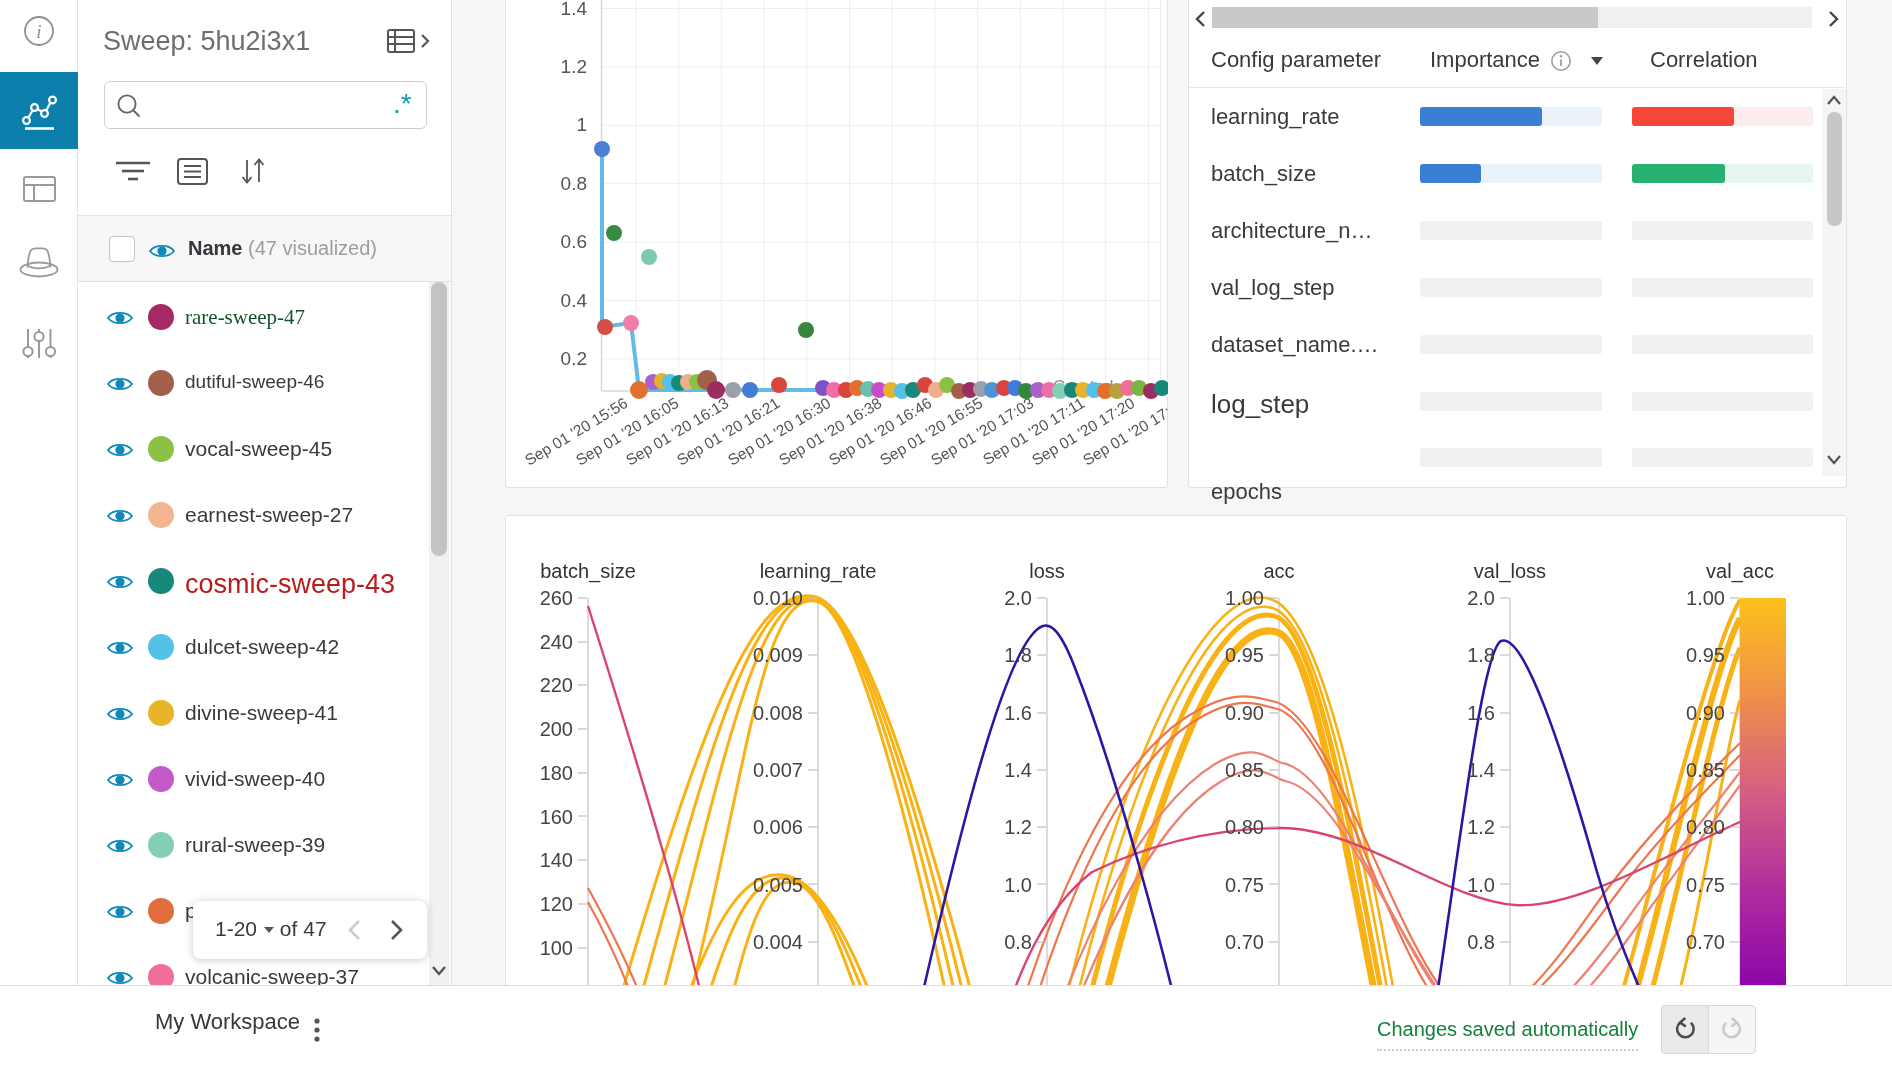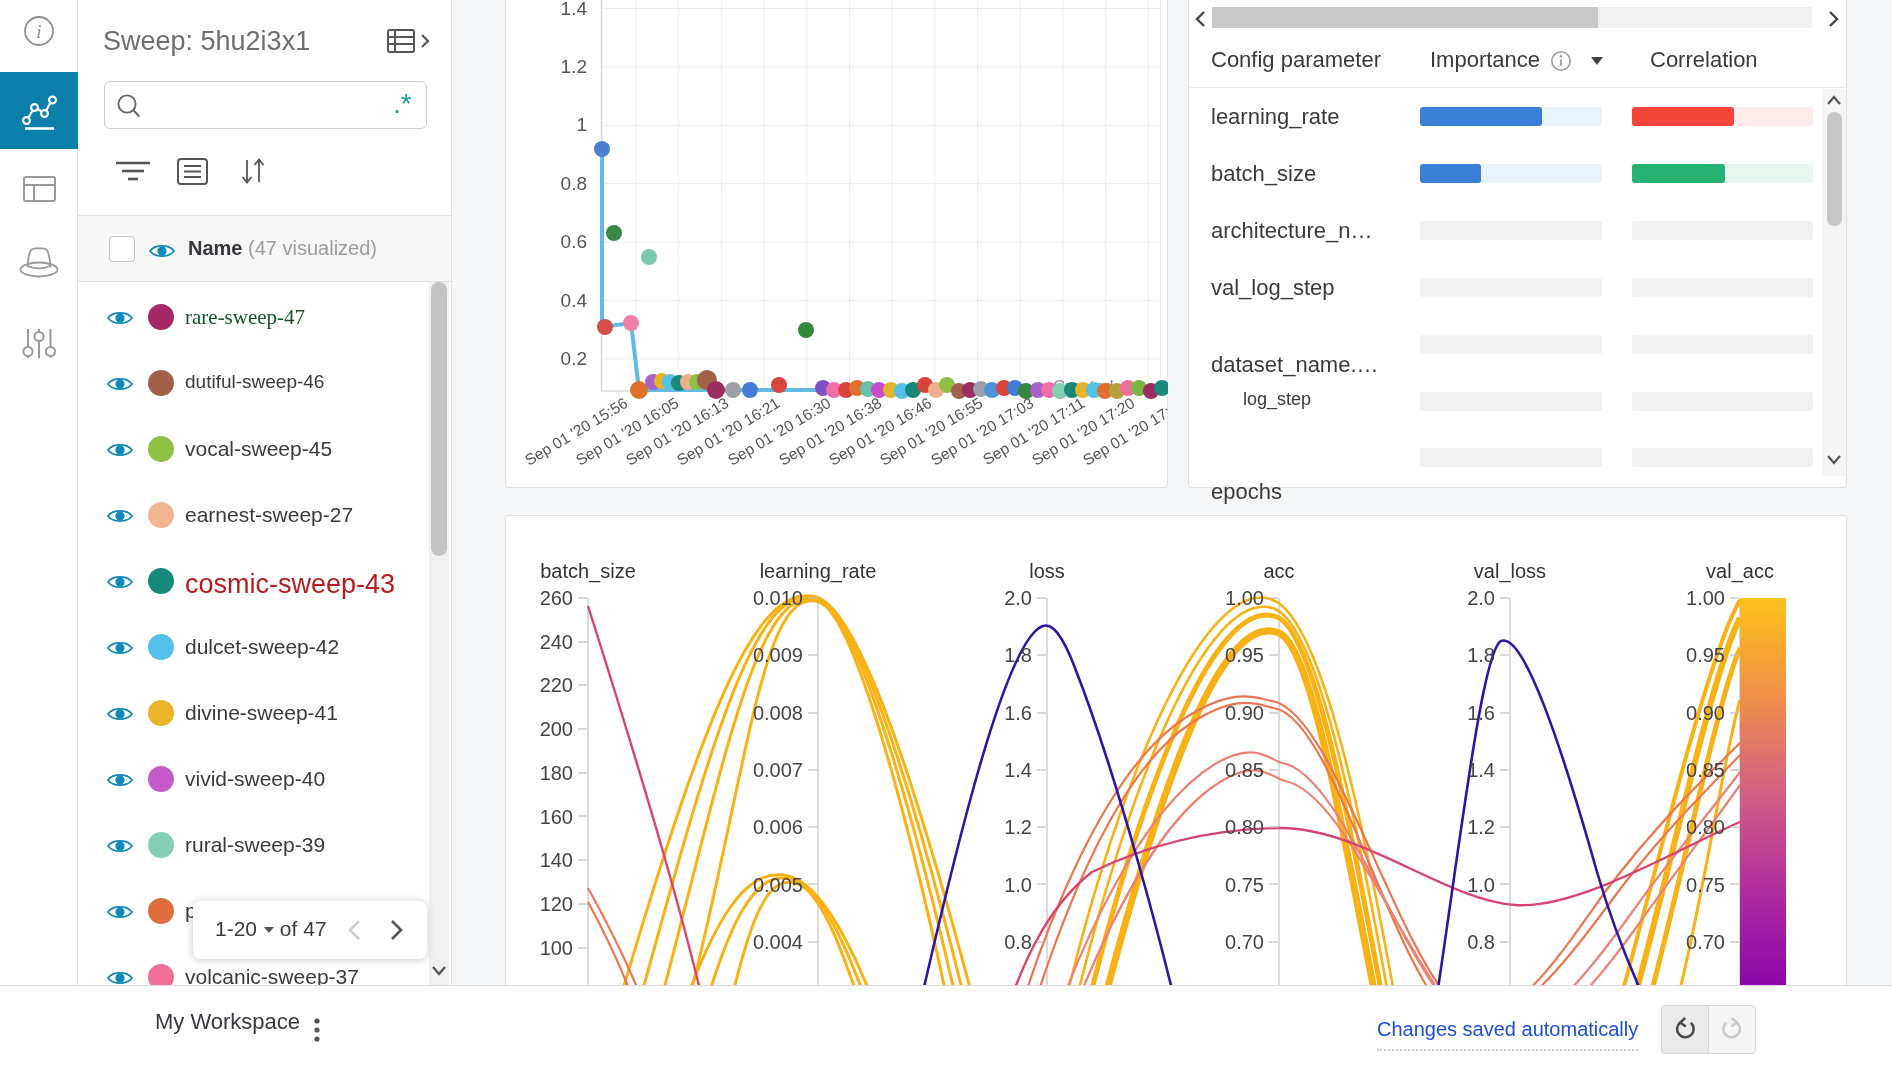--- a/index.html
+++ b/index.html
@@ -300,24 +300,24 @@
 <div class="abs" style="left:1420px;top:164px;width:182px;height:19px;border-radius:3px;background:#eaf2fb;"></div>
 <div class="abs" style="left:1420px;top:164px;width:61px;height:19px;border-radius:3px;background:#3a7fd6;"></div>
 <div class="abs" style="left:1632px;top:164px;width:181px;height:19px;border-radius:3px;background:#e7f6ef;"></div>
 <div class="abs" style="left:1632px;top:164px;width:93px;height:19px;border-radius:3px;background:#27b173;"></div>
 <div class="abs" style="left:1211px;top:218px;font-size:22px;color:#3a3a3a;">architecture_n…</div>
 <div class="abs" style="left:1420px;top:221px;width:182px;height:19px;border-radius:3px;background:#f1f1f2;"></div>
 <div class="abs" style="left:1632px;top:221px;width:181px;height:19px;border-radius:3px;background:#f1f1f2;"></div>
 <div class="abs" style="left:1211px;top:275px;font-size:22px;color:#3a3a3a;">val_log_step</div>
 <div class="abs" style="left:1420px;top:278px;width:182px;height:19px;border-radius:3px;background:#f1f1f2;"></div>
 <div class="abs" style="left:1632px;top:278px;width:181px;height:19px;border-radius:3px;background:#f1f1f2;"></div>
-<div class="abs" style="left:1211px;top:332px;font-size:22px;color:#3a3a3a;margin-top:20px;">dataset_name.…</div>
+<div class="abs" style="left:1211px;top:332px;font-size:22px;color:#3a3a3a;">dataset_name.…</div>
 <div class="abs" style="left:1420px;top:335px;width:182px;height:19px;border-radius:3px;background:#f1f1f2;"></div>
 <div class="abs" style="left:1632px;top:335px;width:181px;height:19px;border-radius:3px;background:#f1f1f2;"></div>
-<div class="abs" style="left:1211px;top:389px;font-size:18px;color:#3a3a3a;margin-left:32px;">log_step</div>
+<div class="abs" style="left:1211px;top:389px;font-size:26px;color:#3a3a3a;">log_step</div>
 <div class="abs" style="left:1420px;top:392px;width:182px;height:19px;border-radius:3px;background:#f1f1f2;"></div>
 <div class="abs" style="left:1632px;top:392px;width:181px;height:19px;border-radius:3px;background:#f1f1f2;"></div>
 <div class="abs" style="left:1211px;top:445px;font-size:22px;color:#3a3a3a;margin-top:34px;">epochs</div>
 <div class="abs" style="left:1420px;top:448px;width:182px;height:19px;border-radius:3px;background:#f1f1f2;"></div>
 <div class="abs" style="left:1632px;top:448px;width:181px;height:19px;border-radius:3px;background:#f1f1f2;"></div>
 <div class="abs" style="left:1822px;top:89px;width:24px;height:387px;background:#f5f5f5;"></div>
 <svg class="abs" style="left:1826px;top:94px;" width="16" height="14" viewBox="0 0 16 14">
     <path d="M2 10 L8 3 L14 10" fill="none" stroke="#555" stroke-width="2.2"></path>
   </svg>
 <div class="abs" style="left:1827px;top:112px;width:15px;height:114px;background:#c7c7c7;border-radius:7px;"></div>
@@ -464,21 +464,21 @@
 <text x="1740" y="578" text-anchor="middle" font-size="20" fill="#333">val_acc</text>
 </svg>
 
 <div class="abs" style="left:0;top:985px;width:1892px;height:86px;background:#fff;border-top:1px solid #dcdcdc;"></div>
 <div class="abs" style="left:155px;top:1009px;font-size:22px;color:#37373d;">My Workspace</div>
 <svg class="abs" style="left:311px;top:1016px;" width="12" height="28" viewBox="0 0 12 28">
   <circle cx="6" cy="5" r="2.6" fill="#555"></circle>
     <circle cx="6" cy="14" r="2.6" fill="#555"></circle>
     <circle cx="6" cy="23" r="2.6" fill="#555"></circle>
 </svg>
-<div class="abs" style="left:1377px;top:1018px;font-size:20px;color:#1d4ed8;border-bottom:2px dotted #cfcfcf;padding-bottom:8px;">Changes saved automatically</div>
+<div class="abs" style="left:1377px;top:1018px;font-size:20px;color:#15803d;border-bottom:2px dotted #cfcfcf;padding-bottom:8px;">Changes saved automatically</div>
 <div class="abs" style="left:1661px;top:1005px;width:95px;height:49px;border:1px solid #d9d9d9;border-radius:4px;background:#f5f5f5;"></div>
 <div class="abs" style="left:1661px;top:1005px;width:48px;height:49px;border:1px solid #d9d9d9;border-radius:4px 0 0 4px;background:#eaeaea;"></div>
 <svg class="abs" style="left:1672px;top:1016px;" width="26" height="26" viewBox="0 0 26 26">
   <path d="M8.3 6.4 A 8.3 8.3 0 1 0 18.9 6.8" fill="none" stroke="#4a4a4a" stroke-width="2.5"></path>
   <path d="M13.2 2.0 L8.1 6.6 L13.8 10.6" fill="none" stroke="#4a4a4a" stroke-width="2.5"></path>
 </svg>
 <svg class="abs" style="left:1719px;top:1016px;" width="26" height="26" viewBox="0 0 26 26">
   <path d="M17.7 6.4 A 8.3 8.3 0 1 1 7.1 6.8" fill="none" stroke="#c9c9c9" stroke-width="2.5"></path>
   <path d="M12.8 2.0 L17.9 6.6 L12.2 10.6" fill="none" stroke="#c9c9c9" stroke-width="2.5"></path>
 </svg>

